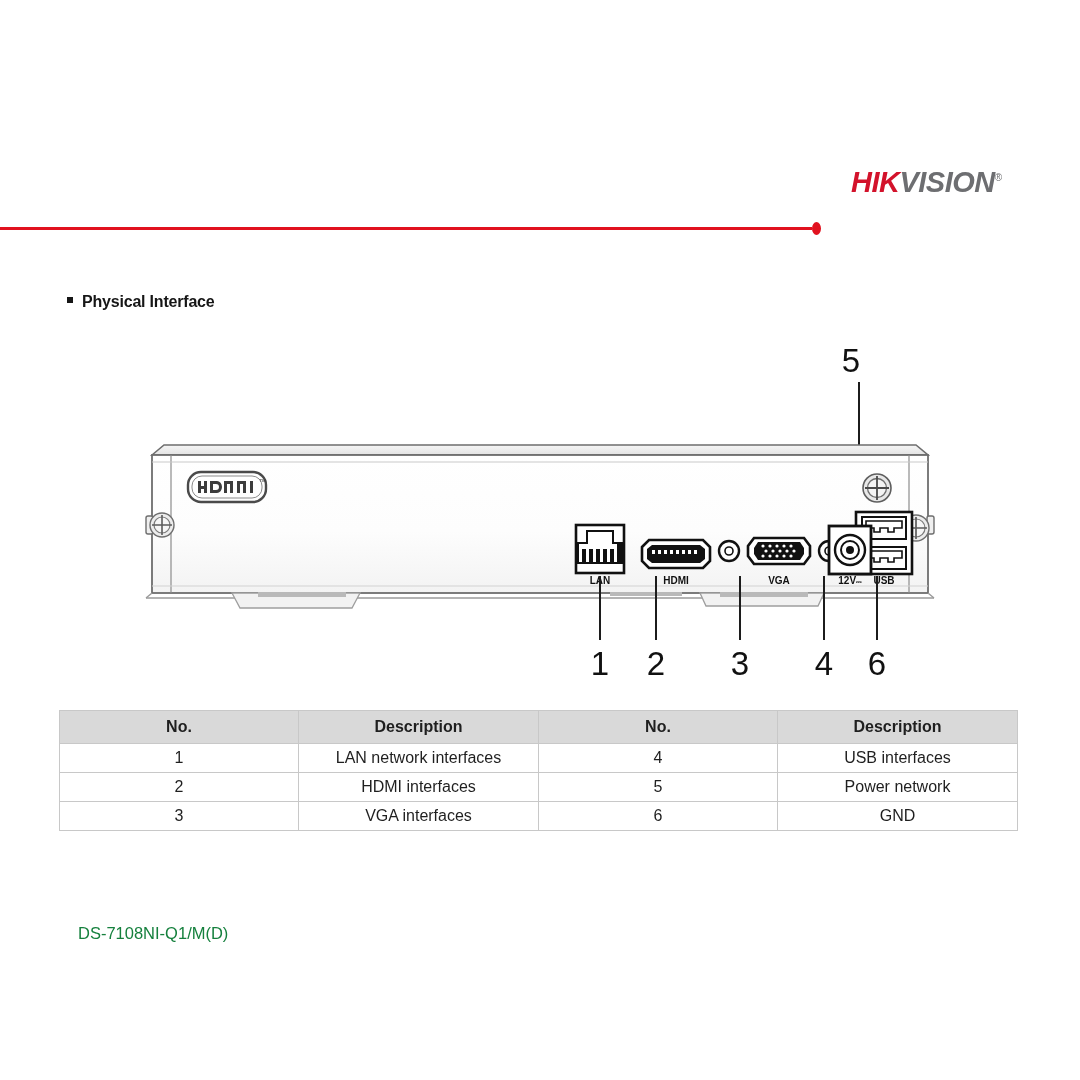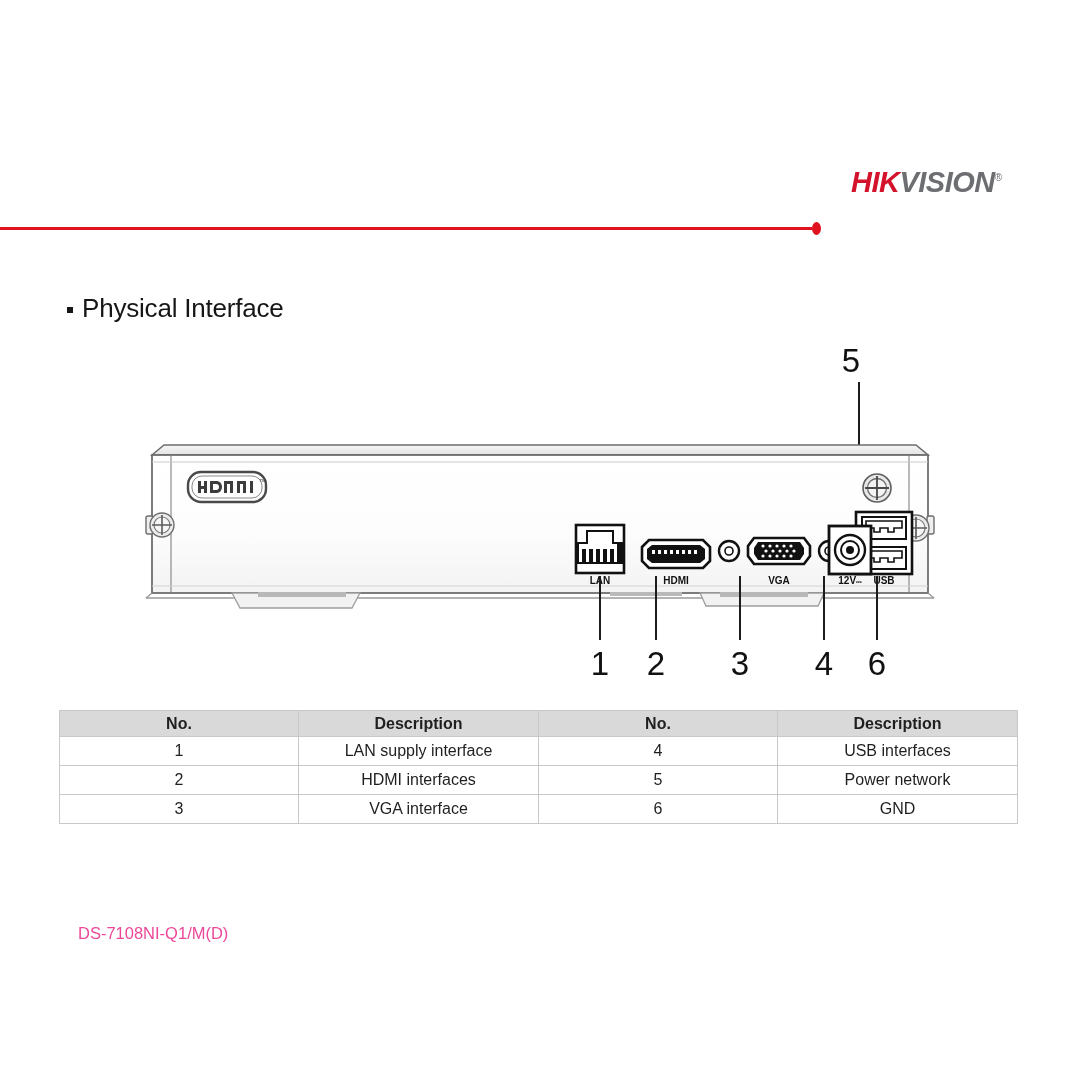--- a/index.html
+++ b/index.html
@@ -33,32 +33,32 @@
   }
   #rule-dot {
     position: absolute; left: 812px; top: 222px;
     width: 9px; height: 13px; border-radius: 50%;
     background: #e1121f;
   }
 
   
   .section-heading {
     position: absolute;
-    font-size: 26px; font-weight: normal; color: #161616;
+    font-size: 16px; font-weight: bold; color: #161616;
     white-space: nowrap; letter-spacing: -0.2px;
   }
   .section-heading .bullet {
     display: inline-block; width: 6px; height: 6px;
     background: #161616; vertical-align: 4px; margin-right: 9px;
   }
   #heading-physical { left: 67px; top: 293px; }
   #heading-model    { left: 67px; top: 892px; }
   #model-text {
     position: absolute; left: 78px; top: 924px;
-    font-size: 16.5px; color: #ec4899; white-space: nowrap;
+    font-size: 16.5px; color: #15803d; white-space: nowrap;
   }
 
   
   #device-figure { position: absolute; left: 140px; top: 340px; width: 800px; height: 350px; }
   #device-figure svg { display: block; }
 
   
   #spec-table {
     position: absolute; left: 59px; top: 710px;
     width: 958px;
@@ -70,21 +70,21 @@
     border: 1px solid #c8c8c8;
     text-align: center;
     color: #1f1f1f;
     height: 29px;
     font-weight: normal;
     padding: 0 4px;
   }
   #spec-table thead th {
     background: #d9d9d9;
     font-weight: bold;
-    height: 26px;
+    height: 33px;
   }
   #spec-table col.c-no   { width: 239px; }
   #spec-table col.c-desc { width: 240px; }
 </style>
 </head>
 <body>
 
 <div id="page">
 
   <div id="brand">
@@ -310,33 +310,33 @@
       <tr>
         <th>No.</th>
         <th>Description</th>
         <th>No.</th>
         <th>Description</th>
       </tr>
     </thead>
     <tbody>
       <tr>
         <td>1</td>
-        <td>LAN supply interface</td>
+        <td>LAN network interfaces</td>
         <td>4</td>
         <td>USB interfaces</td>
       </tr>
       <tr>
         <td>2</td>
         <td>HDMI interfaces</td>
         <td>5</td>
         <td>Power network</td>
       </tr>
       <tr>
         <td>3</td>
-        <td>VGA interface</td>
+        <td>VGA interfaces</td>
         <td>6</td>
         <td>GND</td>
       </tr>
     </tbody>
   </table>
 
   <div id="model-text">DS-7108NI-Q1/M(D)</div>
 
 </div>
 

